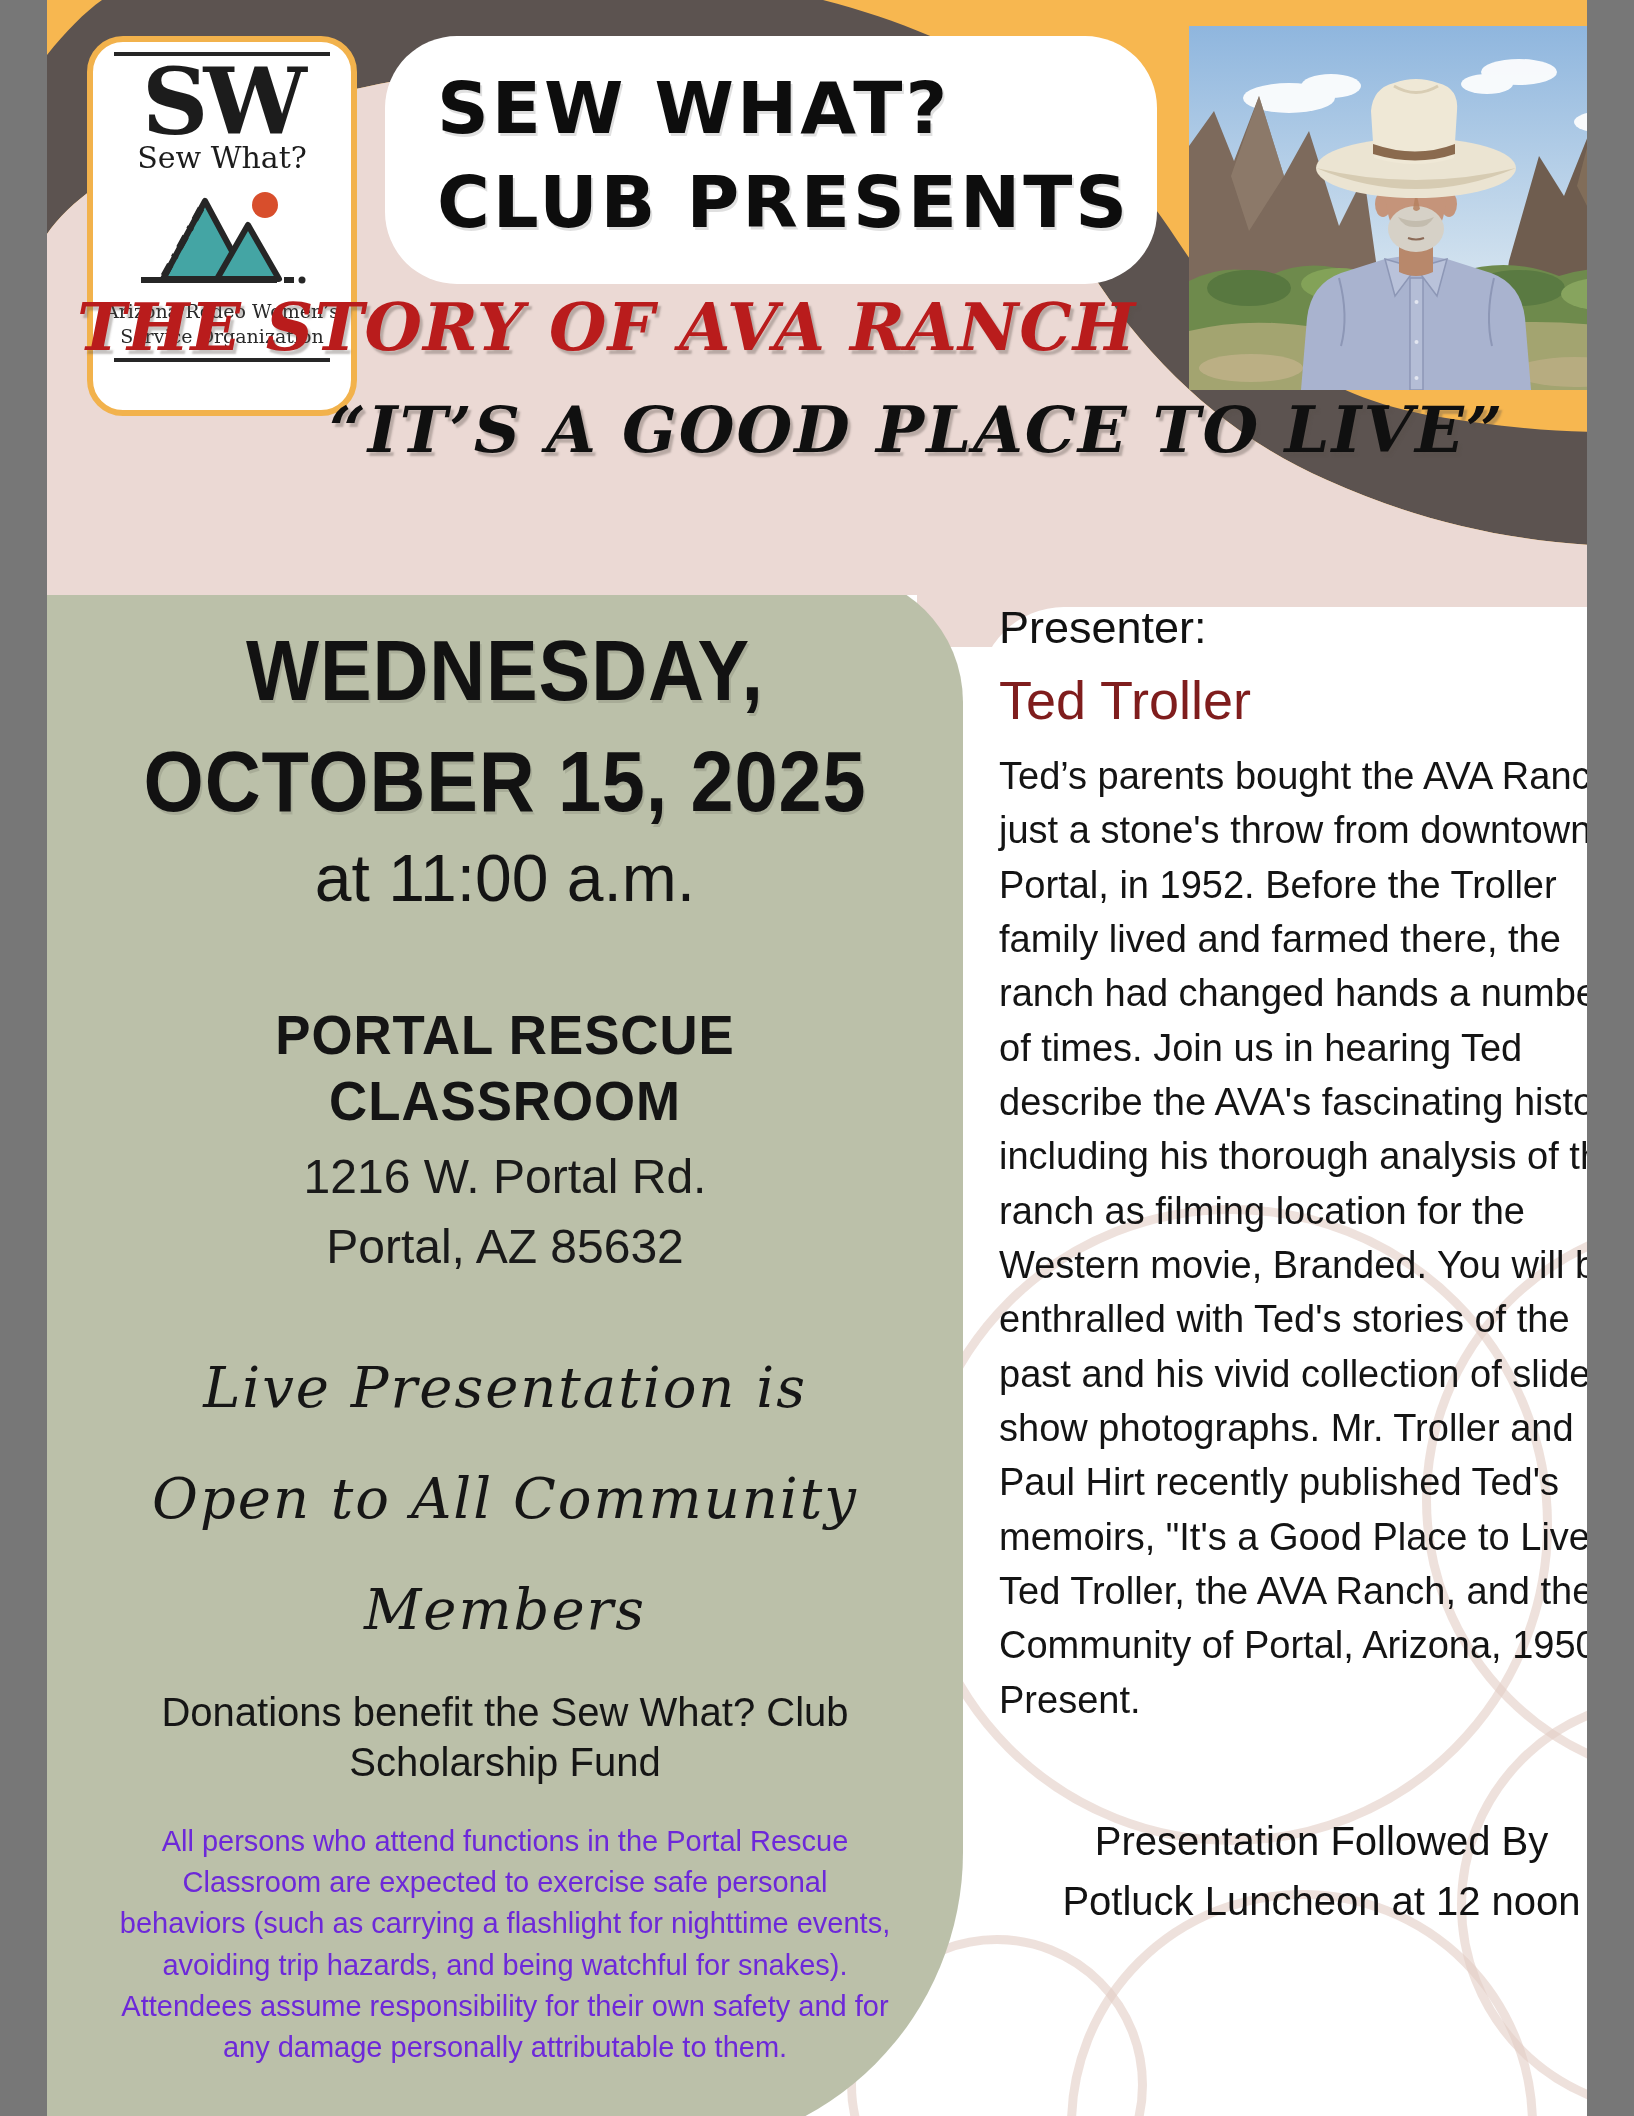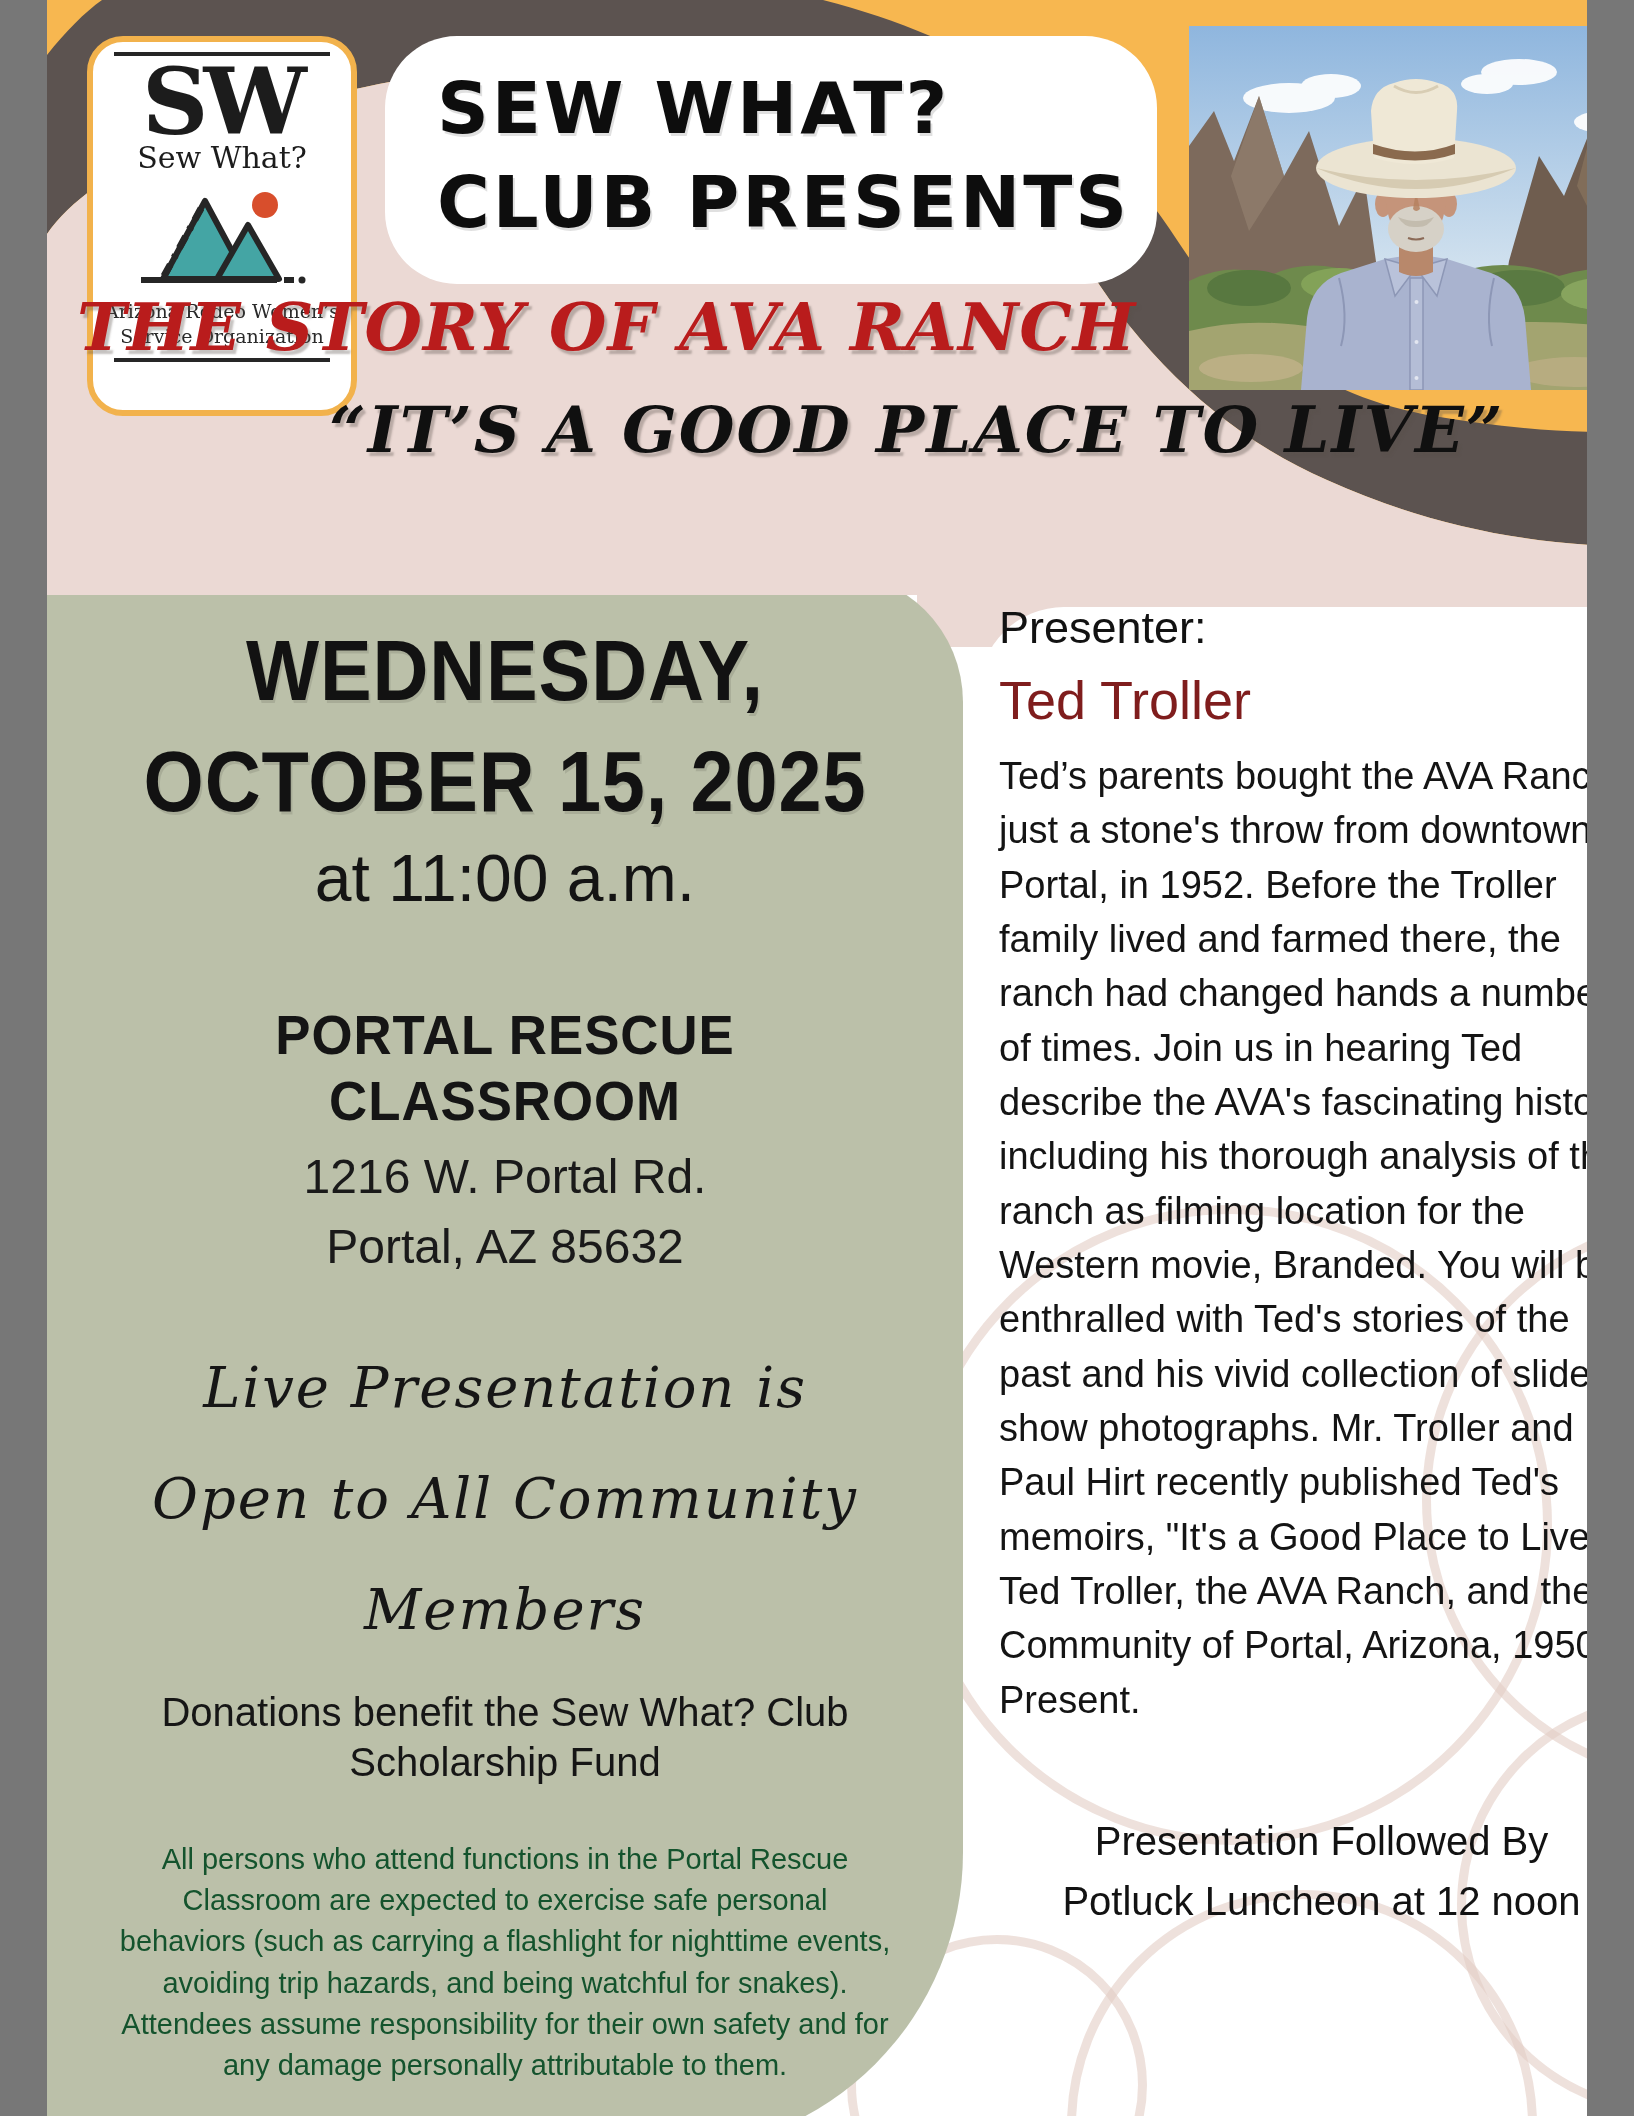--- a/index.html
+++ b/index.html
@@ -54,21 +54,21 @@
     display:block;transform:scaleX(.9);transform-origin:center;letter-spacing:1px;color:#121212;text-shadow:2px 3px 0 rgba(0,0,0,.10);}
   .event-day{margin-bottom:18px;} .event-date{margin-bottom:14px;}
   .event-time{font-size:66px;line-height:1.1;font-weight:400;color:#141414;}
   .venue-block{margin-top:88px;}
   .event-venue{font-weight:700;font-size:55px;letter-spacing:1px;line-height:1.2;margin-bottom:8px;transform:scaleX(.96);transform-origin:center;}
   .event-addr{font-size:48px;line-height:1.45;font-weight:400;color:#1a1a1a;}
   .open-block{margin-top:72px;}
   .open-line{font-family:"DejaVu Serif",serif;font-style:italic;font-weight:400;font-size:56px;letter-spacing:2px;
     line-height:1.2;margin-bottom:44px;color:#161616;}
   .donations{margin-top:8px;font-size:40px;line-height:1.25;color:#161616;max-width:820px;margin-left:auto;margin-right:auto;}
-  .disclaimer{margin-top:52px;font-size:29px;line-height:1.42;color:#14532d;max-width:775px;margin-left:auto;margin-right:auto;}
+  .disclaimer{margin-top:34px;font-size:29px;line-height:1.42;color:#6d28d9;max-width:775px;margin-left:auto;margin-right:auto;}
 
   .right-col{position:absolute;left:952px;top:5px;width:645px;z-index:4;}
   .presenter-label{font-size:45px;line-height:1.25;margin-bottom:12px;color:#121212;}
   .presenter-name{font-size:54px;line-height:1.2;margin-bottom:16px;color:#7f1d1d;}
   .presenter-bio{font-size:38px;line-height:1.43;color:#141414;}
   .rc-footer{margin-top:84px;text-align:center;font-size:40px;line-height:1.5;color:#121212;}
 </style>
 </head>
 <body>
 

